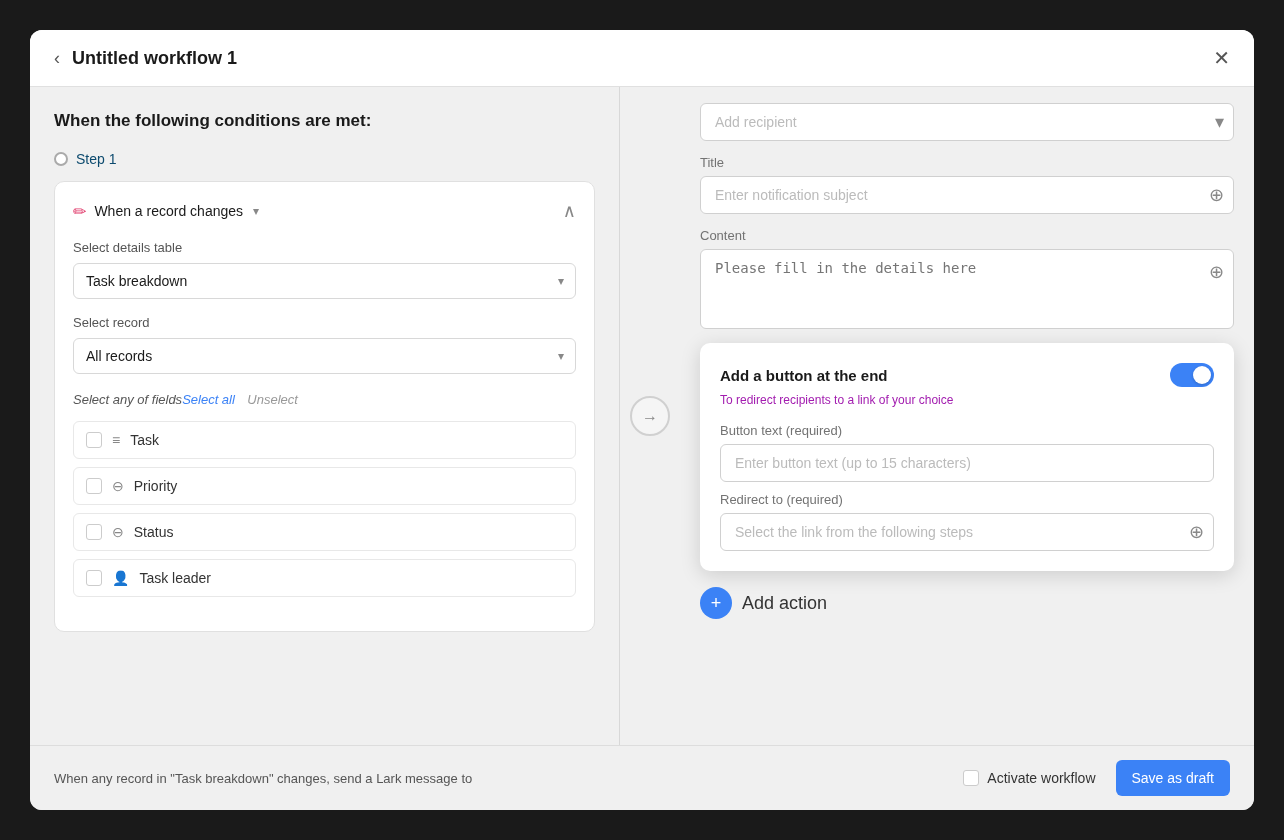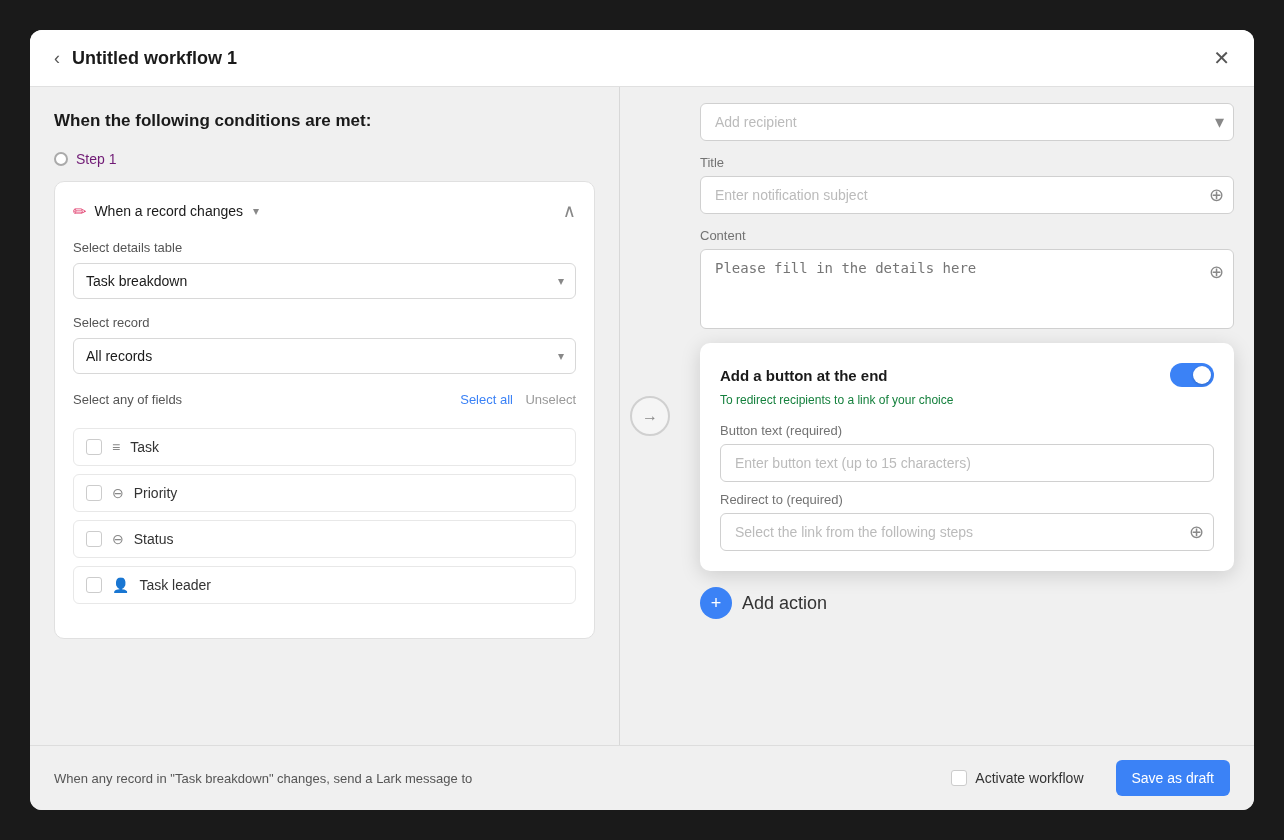--- a/index.html
+++ b/index.html
@@ -82,21 +82,21 @@
     }
     .step-radio {
       width: 14px;
       height: 14px;
       border-radius: 50%;
       border: 2px solid #aaa;
       background: white;
     }
     .step-label {
       font-size: 14px;
-      color: #701a75;
+      color: #0c4a6e;
       font-weight: 500;
     }
     .trigger-card {
       background: white;
       border-radius: 10px;
       padding: 18px;
       border: 1px solid #e0e0e0;
     }
     .trigger-header {
       display: flex;
@@ -161,22 +161,22 @@
       right: 12px;
       top: 50%;
       transform: translateY(-50%);
       color: #888;
       pointer-events: none;
       font-size: 12px;
     }
     .fields-section-header {
       display: flex;
       align-items: center;
-      justify-content: space-between;
-      margin-bottom: 20px;
+      margin-bottom: 13px;
+      font-style: italic;
     }
     .fields-section-title {
       font-size: 13px;
       color: #555;
     }
     .select-all-link {
       font-size: 13px;
       color: #3b82f6;
       cursor: pointer;
       text-decoration: none;
@@ -321,21 +321,21 @@
       right: 3px;
       top: 3px;
       width: 18px;
       height: 18px;
       border-radius: 50%;
       background: white;
       box-shadow: 0 1px 3px rgba(0,0,0,0.2);
     }
     .popup-subtitle {
       font-size: 12px;
-      color: #15803d;
+      color: #a21caf;
       margin-bottom: 16px;
     }
     .input-full {
       width: 100%;
       padding: 10px 14px;
       border: 1px solid #d0d0d0;
       border-radius: 6px;
       font-size: 14px;
       color: #333;
       background: white;
@@ -353,21 +353,21 @@
       border-top: 1px solid #ddd;
       flex-shrink: 0;
     }
     .status-text {
       font-size: 13px;
       color: #555;
     }
     .bottom-actions {
       display: flex;
       align-items: center;
-      gap: 32px;
+      gap: 20px;
     }
     .activate-row {
       display: flex;
       align-items: center;
       gap: 8px;
     }
     .activate-checkbox {
       width: 16px;
       height: 16px;
       border: 1px solid #ccc;

